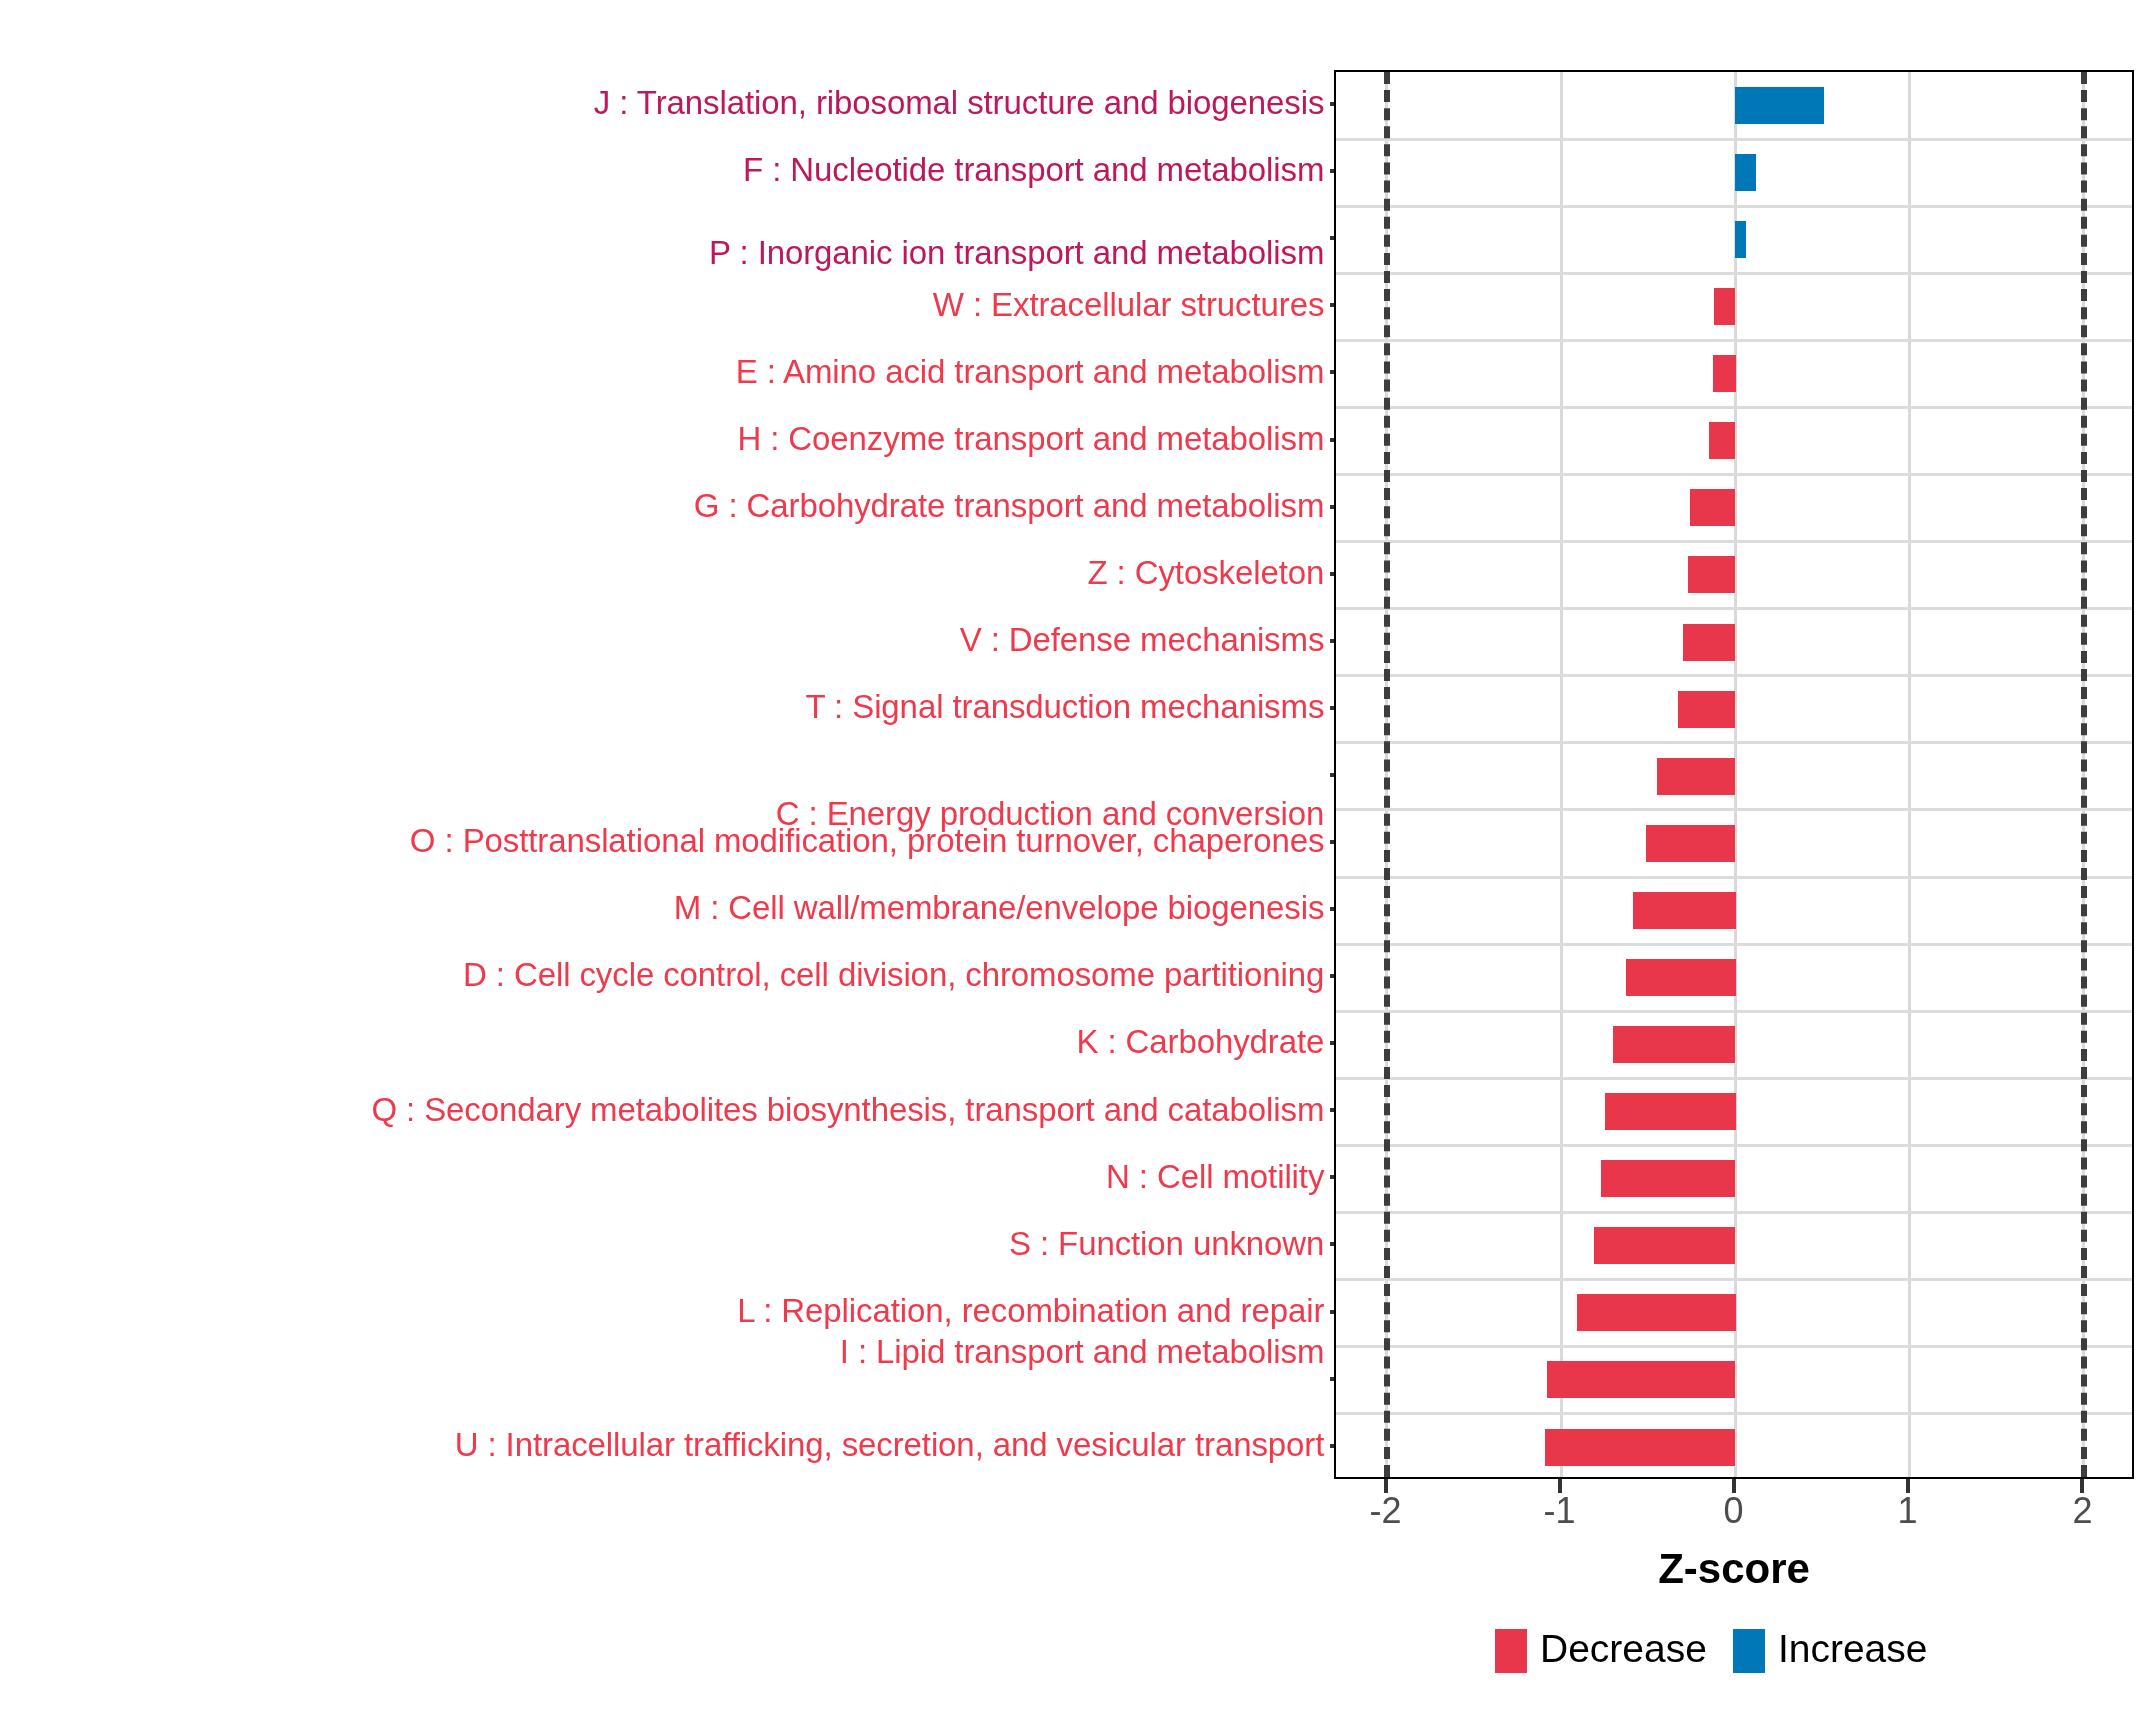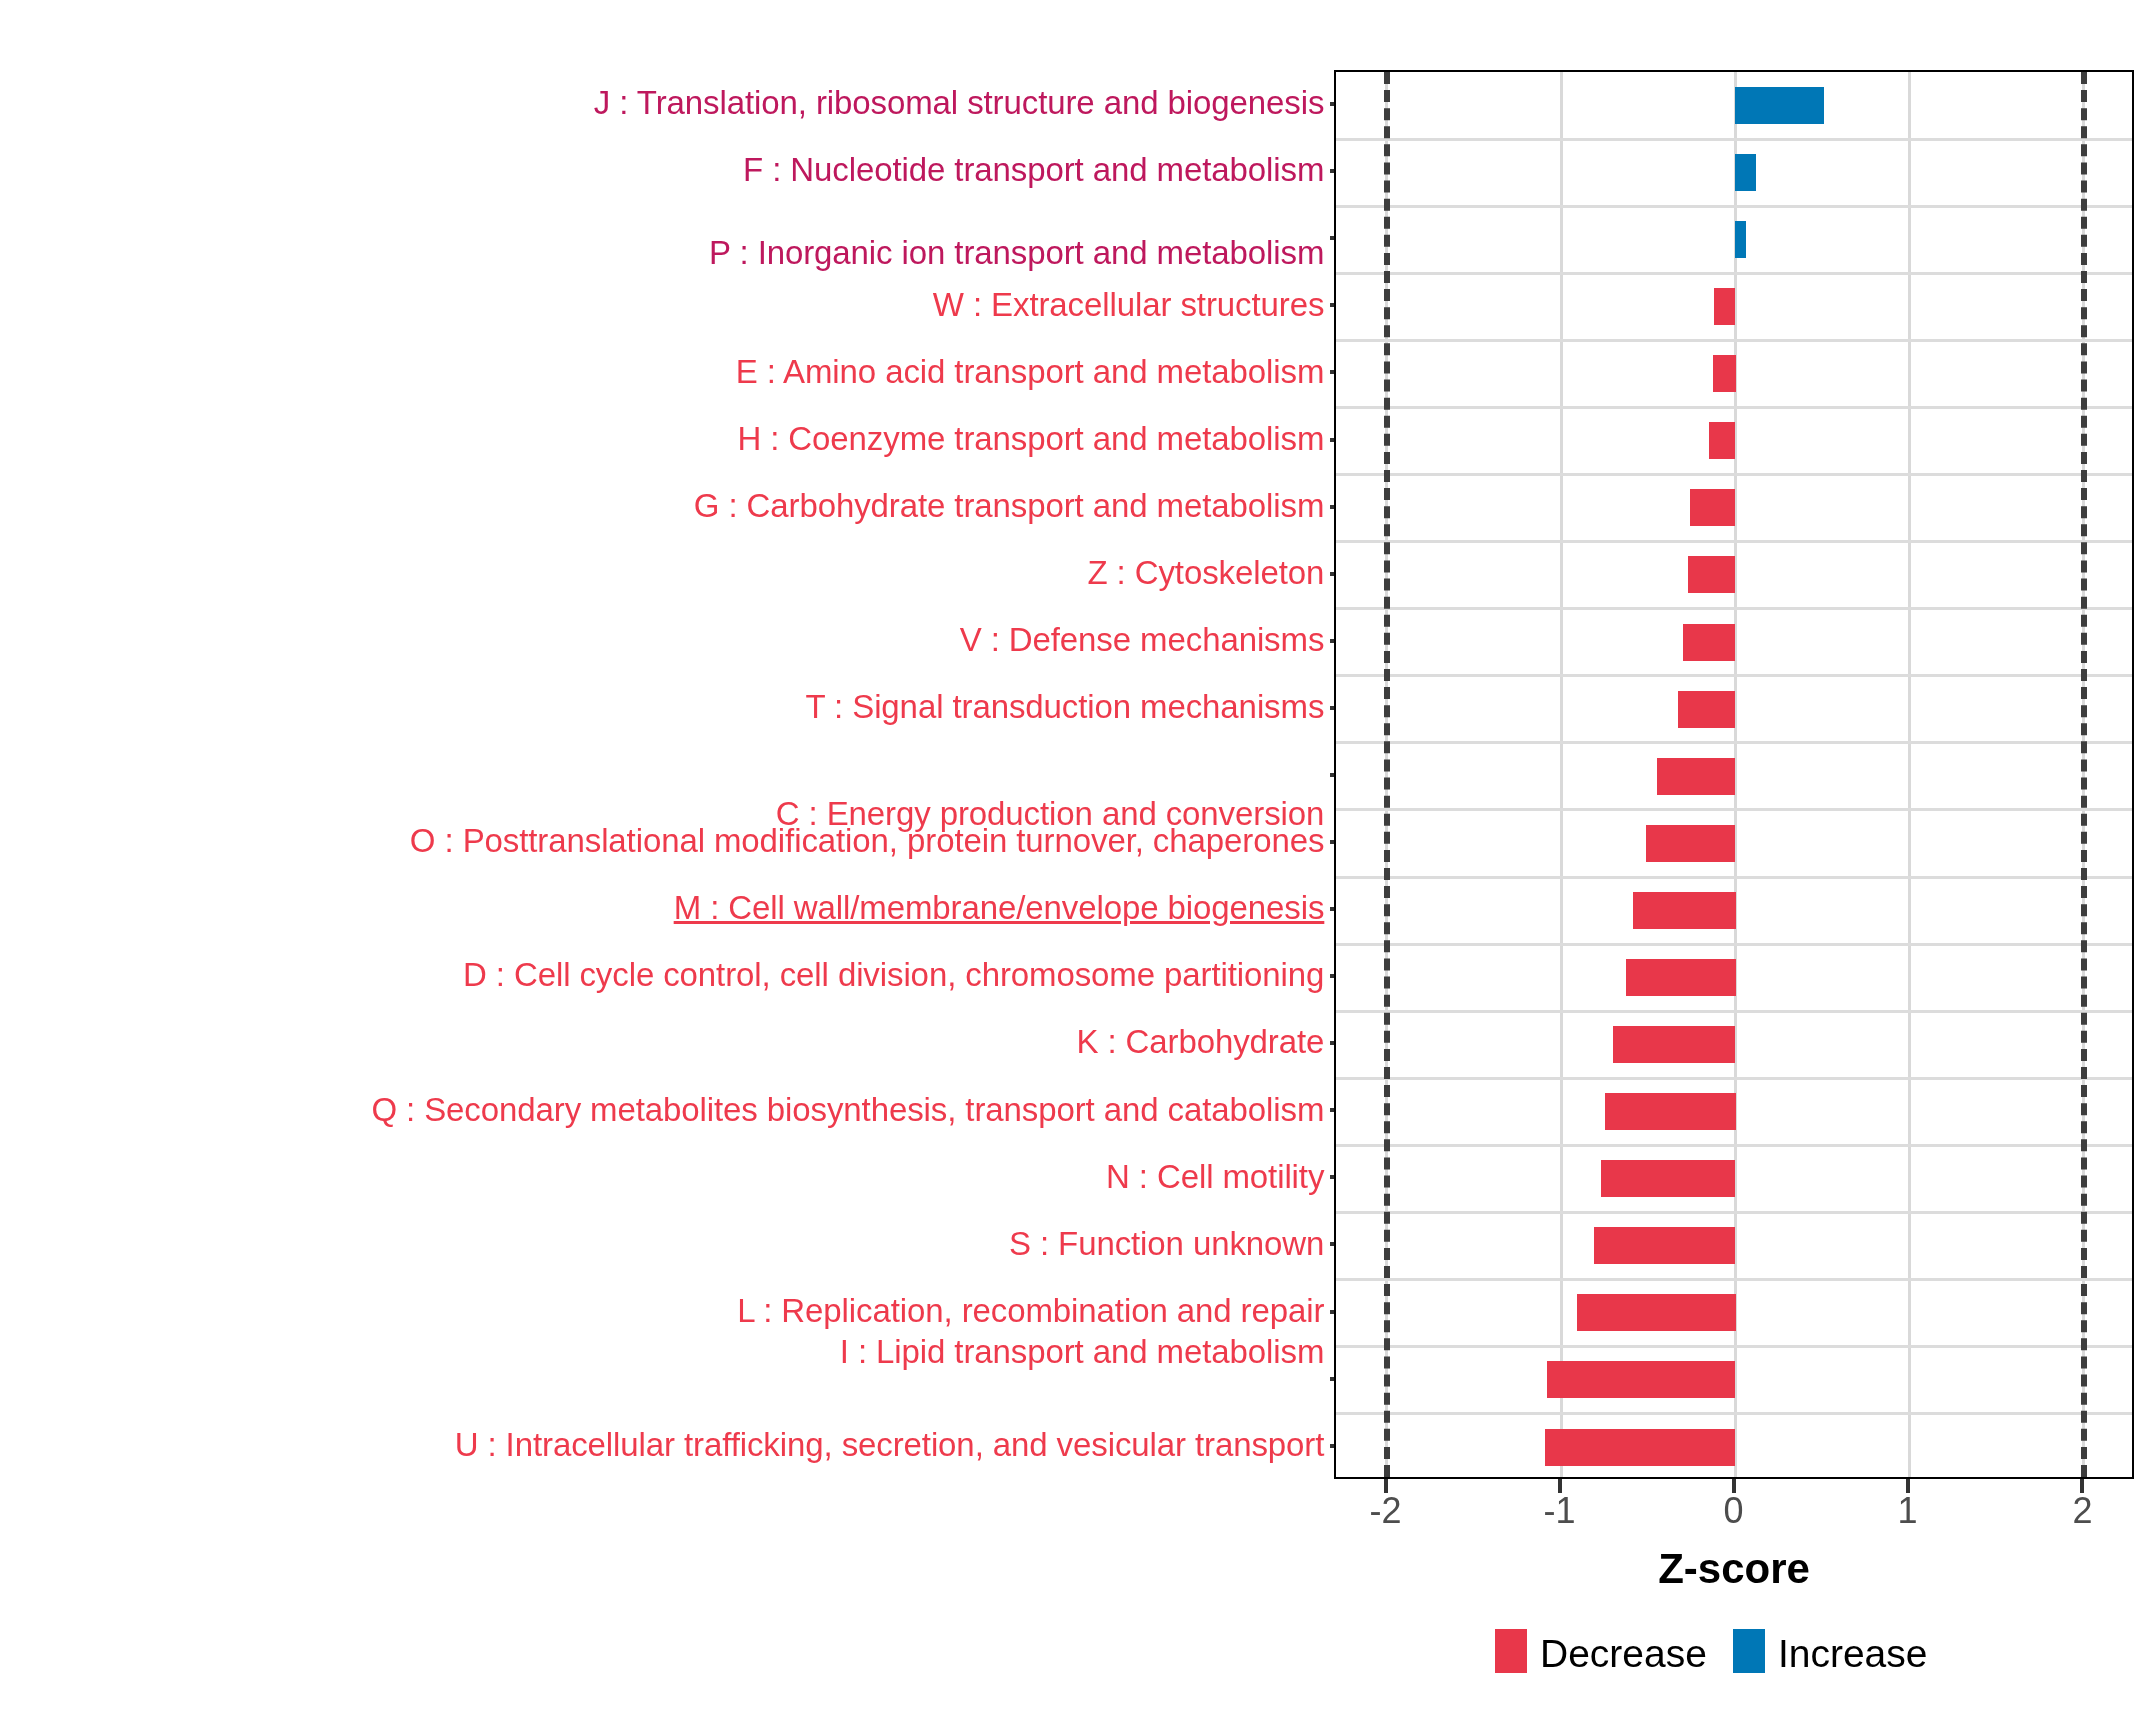--- a/index.html
+++ b/index.html
@@ -67,21 +67,21 @@
     line-height:1;
   }
 
   
   #legend{
     position:absolute;
     left:1495px; top:1629px;
     display:flex;align-items:center;
     gap:26px;
   }
-  .legend-item{display:flex;align-items:flex-end;gap:13px;}
+  .legend-item{display:flex;align-items:flex-start;gap:13px;}
   .swatch{width:32px;height:44px;display:block;}
   .legend-text{font-size:39px;color:#000;line-height:1;}
 </style>
 </head>
 <body>
 
 <div id="root">
 
   <div id="labels">
       <div class="lbl inc" style="top: 16.3px;">J : Translation, ribosomal structure and biogenesis</div>
@@ -101,21 +101,21 @@
       <div class="lbl dec" style="top: 486px;">Z : Cytoskeleton</div>
       <div style="position: absolute; width: 13.6px; height: 3.6px; background: rgb(51, 51, 51); right: -13.6px; top: 502px;"></div>
       <div class="lbl dec" style="top: 553px; text-align: right;">V : Defense mechanisms</div>
       <div style="position: absolute; width: 13.6px; height: 3.6px; background: rgb(51, 51, 51); right: -13.6px; top: 569px;"></div>
       <div class="lbl dec" style="top: 620px;">T : Signal transduction mechanisms</div>
       <div style="position: absolute; width: 13.6px; height: 3.6px; background: rgb(51, 51, 51); right: -13.6px; top: 636px;"></div>
       <div class="lbl dec" style="top: 687px; margin-top: 40px;">C : Energy production and conversion</div>
       <div style="position: absolute; width: 13.6px; height: 3.6px; background: rgb(51, 51, 51); right: -13.6px; top: 703px;"></div>
       <div class="lbl dec" style="top: 754px;">O : Posttranslational modification, protein turnover, chaperones</div>
       <div style="position: absolute; width: 13.6px; height: 3.6px; background: rgb(51, 51, 51); right: -13.6px; top: 770px;"></div>
-      <div class="lbl dec" style="top: 821px; text-decoration: underline;">M : Cell wall/membrane/envelope biogenesis</div>
+      <div class="lbl dec" style="top: 821px;">M : Cell wall/membrane/envelope biogenesis</div>
       <div style="position: absolute; width: 13.6px; height: 3.6px; background: rgb(51, 51, 51); right: -13.6px; top: 837px;"></div>
       <div class="lbl dec" style="top: 888px;">D : Cell cycle control, cell division, chromosome partitioning</div>
       <div style="position: absolute; width: 13.6px; height: 3.6px; background: rgb(51, 51, 51); right: -13.6px; top: 904px;"></div>
       <div class="lbl dec" style="top: 955px;">K : Carbohydrate</div>
       <div style="position: absolute; width: 13.6px; height: 3.6px; background: rgb(51, 51, 51); right: -13.6px; top: 971px;"></div>
       <div class="lbl dec" style="top: 1023px;">Q : Secondary metabolites biosynthesis, transport and catabolism</div>
       <div style="position: absolute; width: 13.6px; height: 3.6px; background: rgb(51, 51, 51); right: -13.6px; top: 1038px;"></div>
       <div class="lbl dec" style="top: 1090px;">N : Cell motility</div>
       <div style="position: absolute; width: 13.6px; height: 3.6px; background: rgb(51, 51, 51); right: -13.6px; top: 1105px;"></div>
       <div class="lbl dec" style="top: 1157px;">S : Function unknown</div>

